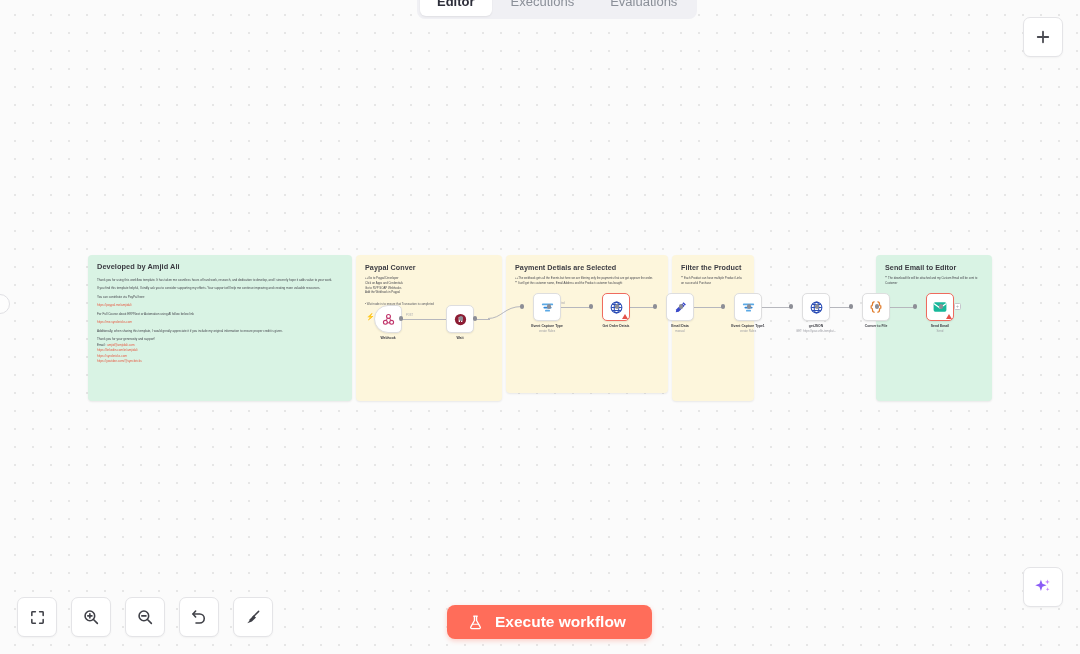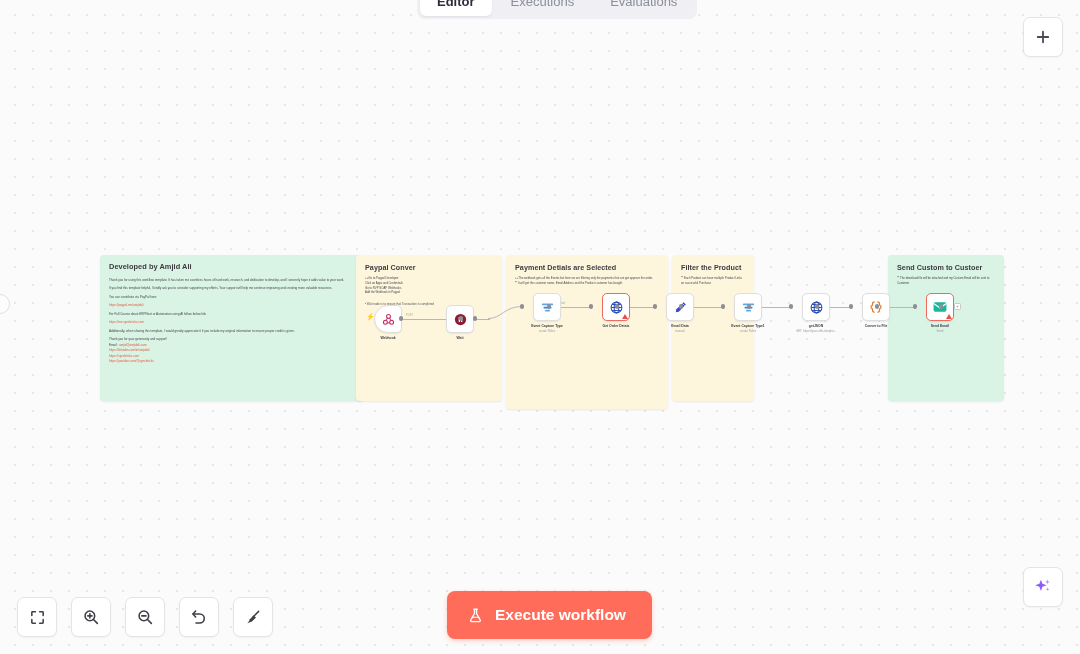--- a/index.html
+++ b/index.html
@@ -79,21 +79,21 @@
     border: 1px solid #e4e4e7;
     border-radius: 7px;
     display: flex; align-items: center; justify-content: center;
     cursor: pointer;
     box-shadow: 0 1px 2px rgba(0,0,0,.04);
   }
 
   
   #execute-btn {
     position: absolute; left: 447px; bottom: 15px;
-    height: 48px;
+    height: 34px;
     background: #ff6d5a;
     color: #fff;
     border: none; border-radius: 8px;
     padding: 0 26px 0 20px;
     display: flex; align-items: center; gap: 11px;
     font-size: 15.5px; font-weight: 600;
     font-family: "Liberation Sans", sans-serif;
     cursor: pointer;
     box-shadow: 0 2px 5px rgba(255,109,90,.3);
     z-index: 35;
@@ -108,21 +108,21 @@
   }
 
   .note {
     position: absolute;
     top: 0;
     border-radius: 4px;
     overflow: hidden;
     box-shadow: 0 1px 2px rgba(0,0,0,.08);
   }
   .note.yellow { background: #fdf6dc; }
-  .note.green  { background: #d9f3e4; margin-left: 12px; }
+  .note.green  { background: #d9f3e4; }
 
   .note-title {
     font-size: 7.2px;
     font-weight: 700;
     color: #3b3b42;
     letter-spacing: .05px;
   }
   .note-body {
     font-size: 3.1px;
     line-height: 1.65;
@@ -136,21 +136,21 @@
   #note-intro { left: 0; width: 264px; height: 146px; padding: 7px 9px; }
   #note-intro .note-title { font-size: 7.4px; margin-bottom: 7px; }
   #note-intro .note-body { font-size: 3.05px; line-height: 1.8; }
 
   
   .note-nodes { padding: 8px 9px 0; }
   .note-nodes .note-title { margin-bottom: 4px; }
   .note-nodes .note-body { font-size: 2.85px; line-height: 1.7; }
 
   #note-paypal  { left: 268px; width: 146px; height: 146px; }
-  #note-payment { left: 418px; width: 162px; height: 154px; }
+  #note-payment { left: 418px; width: 162px; height: 138px; }
   #note-filter  { left: 584px; width: 82px;  height: 146px; }
   #note-n8n     { left: 670px; width: 114px; height: 146px; }
   #note-email   { left: 788px; width: 116px; height: 146px; }
 
   
   .node {
     position: absolute;
     width: 28px; height: 28px;
     background: #ffffff;
     border: 1px solid #dededf;
@@ -352,21 +352,21 @@
 
     <div class="note yellow note-nodes" id="note-filter">
       <div class="note-title">Filter the Product</div>
       <div class="note-body">
         <div>** Each Product can have multiple Product Links on successful Purchase</div>
       </div>
     </div>
 
 
     <div class="note green note-nodes" id="note-email">
-      <div class="note-title">Send Custom to Custoer</div>
+      <div class="note-title">Send Email to Editor</div>
       <div class="note-body">
         <div>** The download file will be attached and my Custom Email will be sent to Customer</div>
       </div>
     </div>
 
     <div class="wire" style="left:312px; top:63.5px; width:62px;"></div>
     <div class="wire-label" style="left:318px; top:59px;">POST</div>
 
     <div class="wire" style="left:386px; top:63.5px; width:16px;"></div>
     <svg style="position:absolute; left:400px; top:50px; width:36px; height:18px; z-index:11;">

